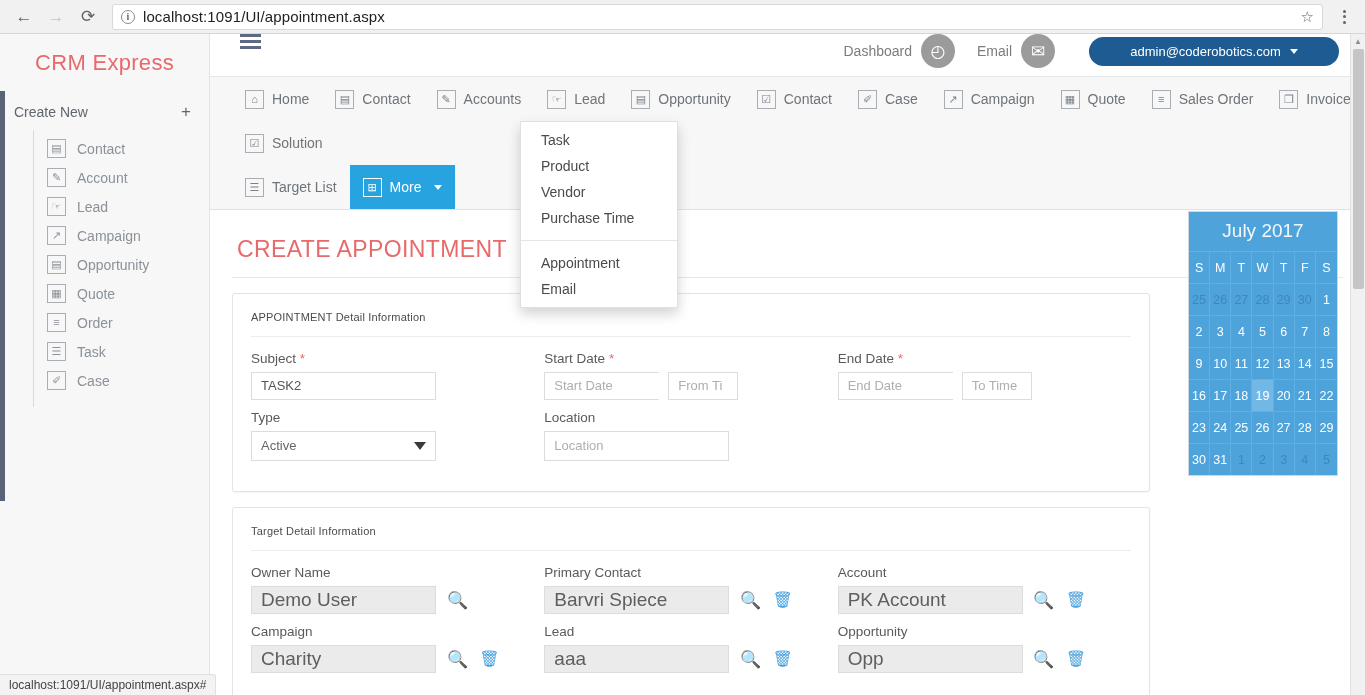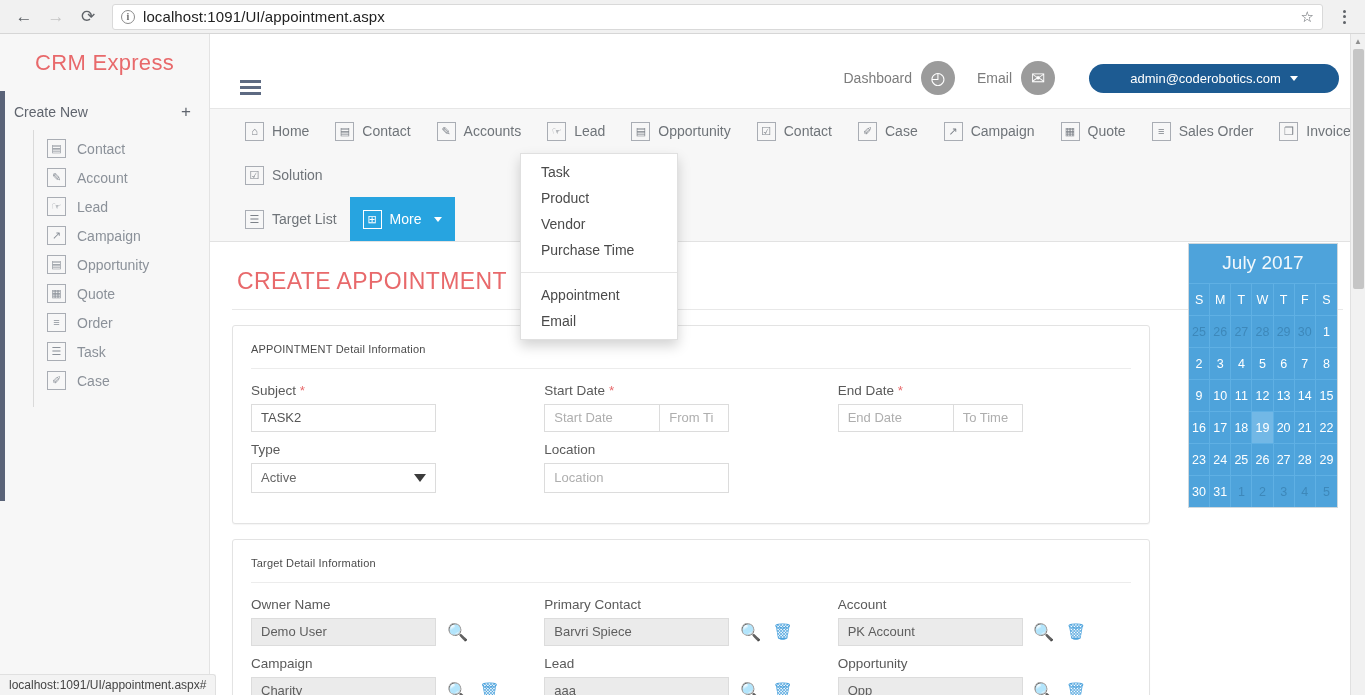--- a/index.html
+++ b/index.html
@@ -77,22 +77,22 @@
   }
   .sq-icon {
     width: 19px; height: 19px; border: 1px solid #a9adb4;
     display: flex; align-items: center; justify-content: center;
     font-size: 11px; color: #8b9199; flex: 0 0 auto; line-height: 1;
   }
 
   
   .main { position: absolute; left: 210px; top: 0; right: 0; height: 661px; background: #fff; }
   .topbar {
-    height: 75px; background: #fff; border-bottom: 1px solid #e6e6e6;
-    display: flex; align-items: flex-end; padding: 0 26px 13px 30px;
+    height: 43px; background: #fff; border-bottom: 1px solid #e6e6e6;
+    display: flex; align-items: flex-start; padding: 0 26px 13px 30px;
   }
   .hamburger { display: flex; flex-direction: column; gap: 3px; }
   .hamburger i { display: block; width: 21px; height: 3px; background: #5d6a82; }
   .top-right { margin-left: auto; display: flex; align-items: center; gap: 22px; }
   .top-link { display: flex; align-items: center; gap: 9px; color: #7c7c7c; font-size: 14px; }
   .circle-ic {
     width: 34px; height: 34px; border-radius: 50%; background: #9b9b9b;
     display: flex; align-items: center; justify-content: center;
     color: #fff; font-size: 17px;
   }
@@ -159,37 +159,37 @@
   .req { color: #e8696b; }
   .inp {
     width: 185px; height: 28px; border: 1px solid #dcdcdc; background: #fff;
     font-size: 13px; color: #555; padding: 0 9px; line-height: 26px;
     display: inline-block; vertical-align: top;
   }
   .inp.ph { color: #aeaeae; }
   .inp.wide { width: 185px; }
   .split { display: flex; }
   .split .inp.a { width: 115px; border-right: none; }
-  .split .inp.b { width: 70px; }
+  .split .inp.b { width: 70px; margin-left: 9px; }
   .sel {
     width: 185px; height: 30px; border: 1px solid #dcdcdc; background: #fff;
     font-size: 13px; color: #666; padding: 0 9px; line-height: 28px;
     display: flex; align-items: center; justify-content: space-between;
   }
   .sel-caret {
     width: 0; height: 0; border-left: 6px solid transparent;
     border-right: 6px solid transparent; border-top: 8px solid #3b3b3b;
   }
   .field-block { margin-bottom: 10px; }
 
   
   .lookup-row { display: flex; align-items: center; gap: 11px; }
   .lookup-inp {
     width: 185px; height: 28px; background: #ebebeb; border: 1px solid #dcdcdc;
-    font-size: 13px; color: #5e5e5e; padding: 0 9px; line-height: 26px;
+    font-size: 19px; color: #5e5e5e; padding: 0 9px; line-height: 26px;
   }
   .ic-search { color: #2277c9; font-size: 17px; line-height: 1; }
   .ic-trash { color: #4da3dd; font-size: 16px; line-height: 1; }
 
   
   .calendar {
     position: absolute; right: 27px; top: 1px; width: 150px;
     background: #4ea3db; color: #fff; border: 1px solid #cfd8de;
   }
   .cal-title {

